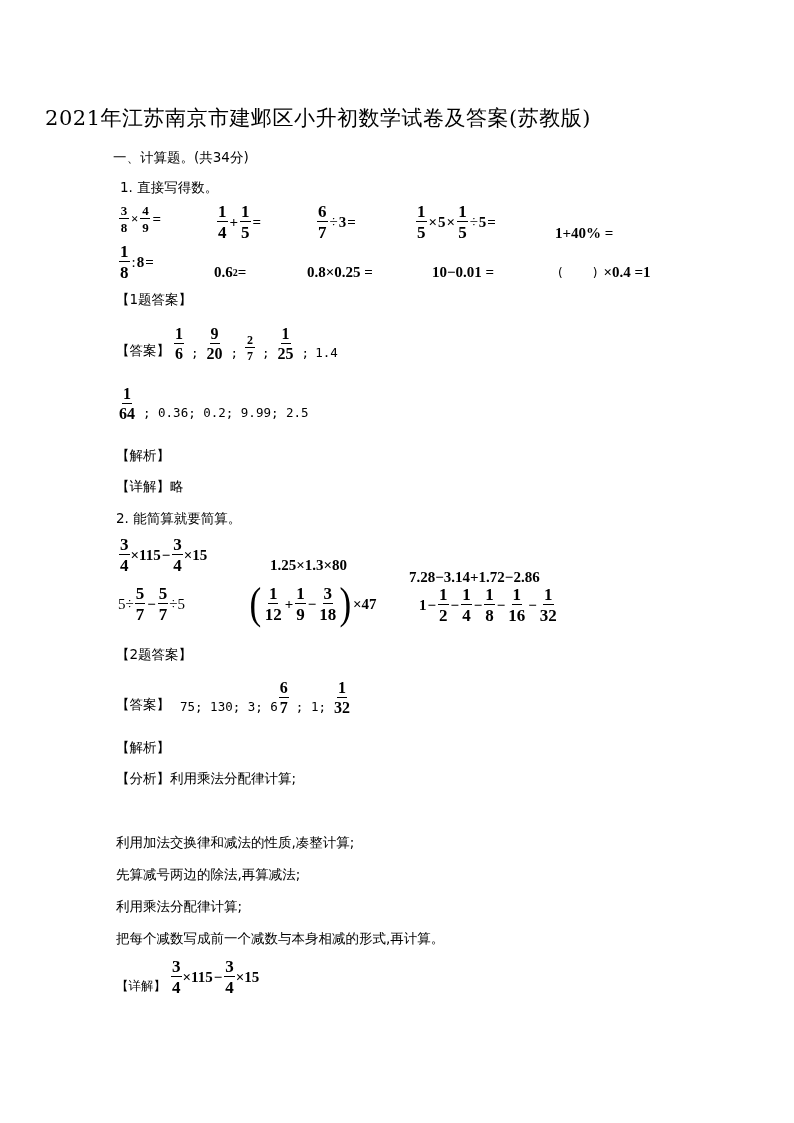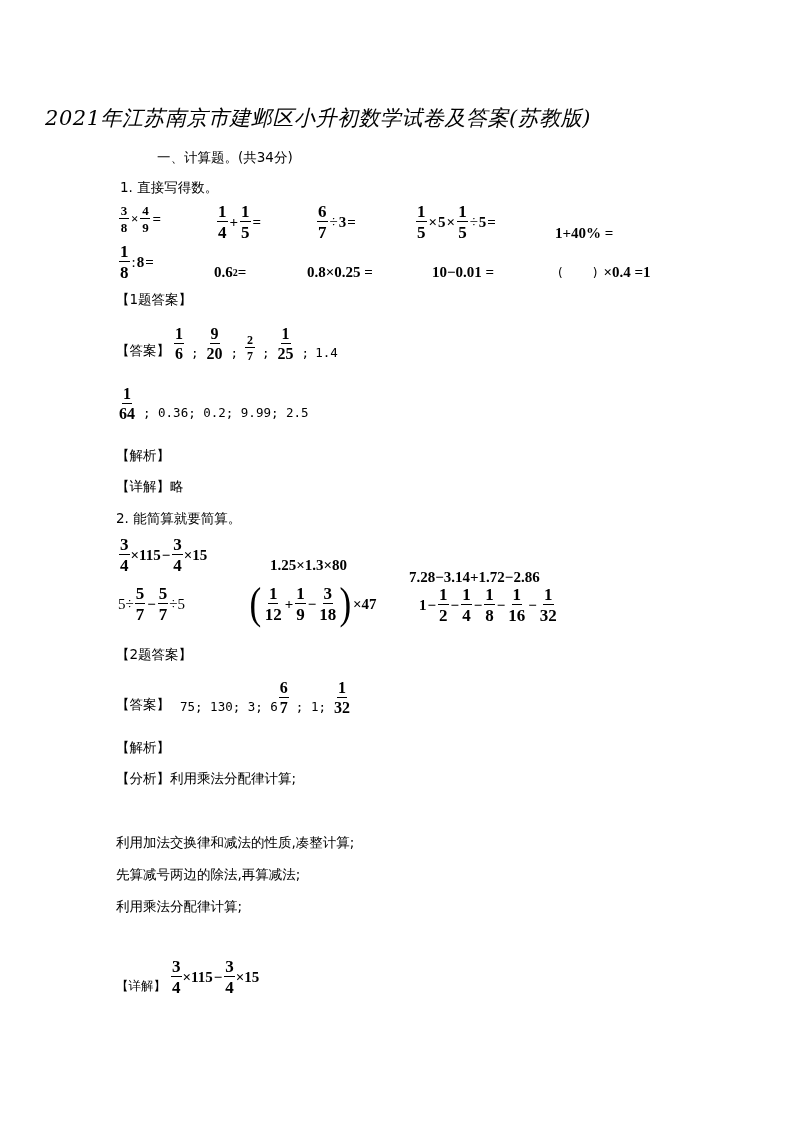--- a/index.html
+++ b/index.html
@@ -1,20 +1,20 @@
 <!DOCTYPE html>
 <html><head>
 <meta charset="utf-8">
 <style>
   html, body { margin: 0; padding: 0; background: #ffffff; }
   body { width: 794px; height: 1123px; position: relative; overflow: hidden;
          font-family: "DejaVu Sans", "Liberation Sans", sans-serif; color: #000; }
   .page { position: absolute; left: 0; top: 0; width: 794px; height: 1123px; }
   .abs { position: absolute; white-space: nowrap; }
-  .title { font-family: "DejaVu Serif", "Liberation Serif", serif; font-size: 21px; left: 0; width: 636px; text-align: center; top: 104px; letter-spacing: 0.5px; font-style: italic; }
+  .title { font-family: "DejaVu Serif", "Liberation Serif", serif; font-size: 21px; left: 0; width: 636px; text-align: center; top: 104px; letter-spacing: 0.5px; }
   .txt { font-size: 13.5px; line-height: 18px; }
   .math { font-family: "Liberation Serif", "DejaVu Serif", serif; font-weight: bold; font-size: 15px; display: inline-flex; align-items: center; white-space: nowrap; }
   .frac { display: inline-flex; flex-direction: column; align-items: center; vertical-align: middle; margin: 0 1px; line-height: 1; }
   .frac .num { padding: 0 1px 1px; border-bottom: 1.3px solid #000; min-width: 8px; text-align: center; }
   .frac .den { padding: 2px 1px 0; text-align: center; }
   .frac.small { font-size: 13px; }
   .frac.big { font-size: 17px; }
   .op { margin: 0 1px; }
   .paren { font-family: "Liberation Serif", serif; font-weight: normal; font-size: 44px; line-height: 1; transform: scaleX(0.8); display: inline-block; }
   .blank { display: inline-block; font-family: "DejaVu Sans", sans-serif; font-weight: normal; font-size: 12px; }
@@ -23,21 +23,21 @@
   .ansline .frac { font-family: "Liberation Serif", serif; font-weight: bold; font-size: 16px; margin: 0 4px; }
   .ansline .sep { font-family: "DejaVu Sans Mono", monospace; font-size: 12.5px; margin: 0 3px; padding-bottom: 2px; }
 </style>
 </head>
 <body>
 
 <div class="page">
 
   <div class="abs title">2021年江苏南京市建邺区小升初数学试卷及答案(苏教版)</div>
 
-  <div class="abs txt" style="left:113px; top:148px;margin-left:44px;">一、计算题。(共34分)</div>
+  <div class="abs txt" style="left:113px; top:148px;">一、计算题。(共34分)</div>
 
   <div class="abs txt" style="left:120px; top:178px;">1. 直接写得数。</div>
 
   <div class="abs math" style="left:118px; top:204px;">
     <span class="frac small">
         <span class="num">3</span>
         <span class="den">8</span>
       </span>
     <span class="op" style="font-size:13px">×</span>
     <span class="frac small">
@@ -264,20 +264,21 @@
         <span class="den">32</span>
       </span>
   </div>
 
   <div class="abs txt" style="left:116px; top:738px;">【解析】</div>
 
   <div class="abs txt" style="left:116px; top:769px;">【分析】利用乘法分配律计算;</div>
   <div class="abs txt" style="left:116px; top:833px;">利用加法交换律和减法的性质,凑整计算;</div>
   <div class="abs txt" style="left:116px; top:865px;">先算减号两边的除法,再算减法;</div>
   <div class="abs txt" style="left:116px; top:897px;">利用乘法分配律计算;</div>
+  <div class="abs txt" style="left:116px; top:929px;">把每个减数写成前一个减数与本身相减的形式,再计算。</div>
 
   <div class="abs" style="left:116px; top:958px; display:flex; align-items:flex-end;">
     <span class="txt" style="font-size:12.5px; padding-bottom:1px">【详解】</span>
     <span class="math" style="margin-left:4px">
       <span class="frac big">
           <span class="num">3</span>
           <span class="den">4</span>
         </span>
       <span>×115</span>
       <span class="op">−</span>

